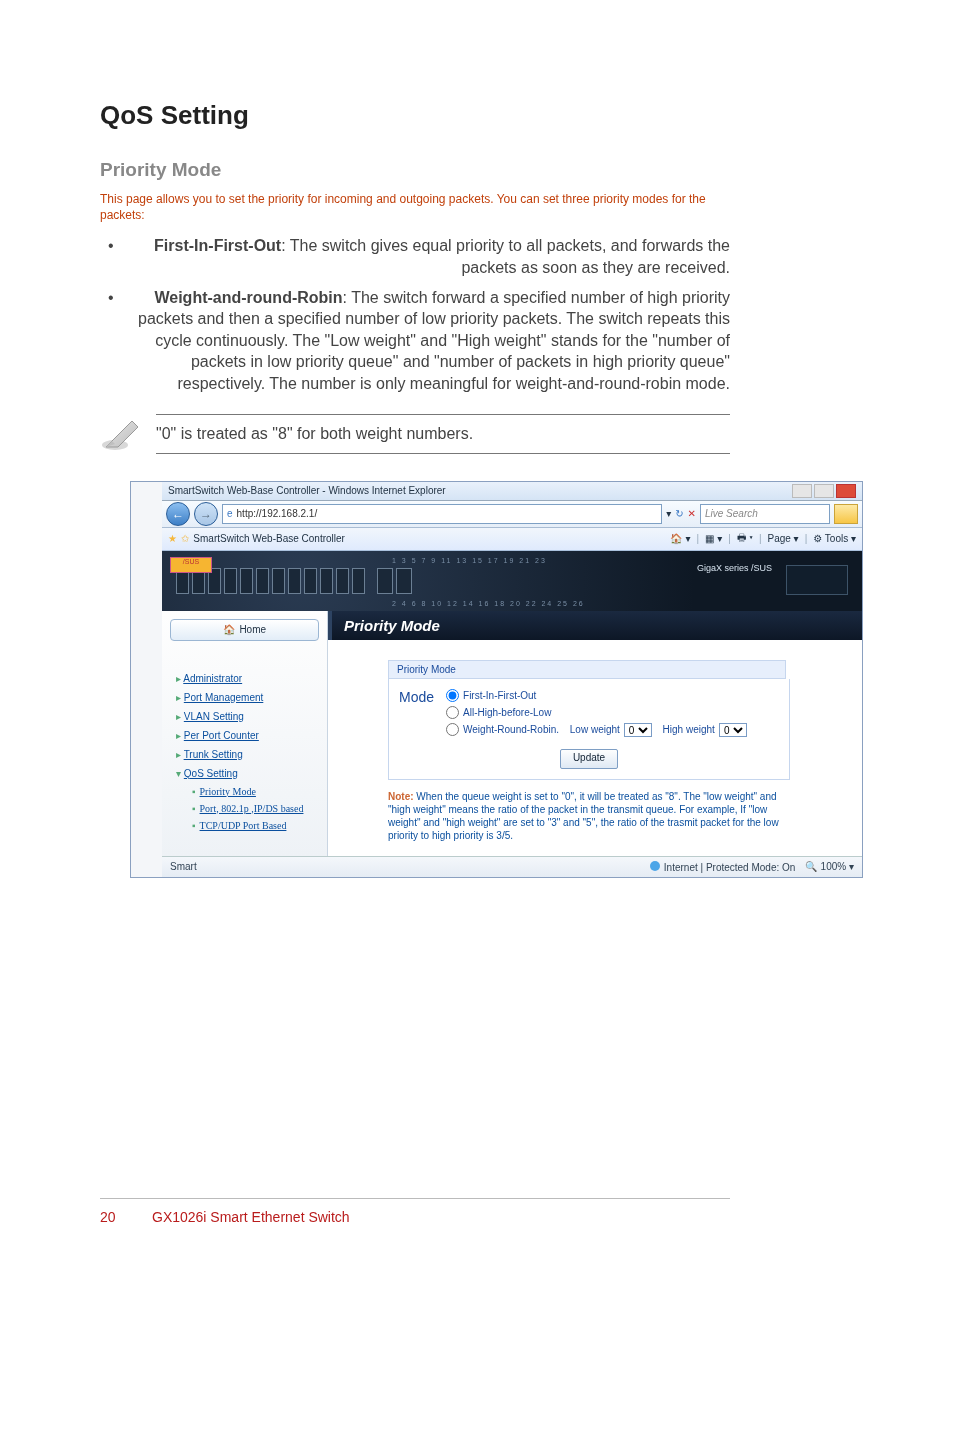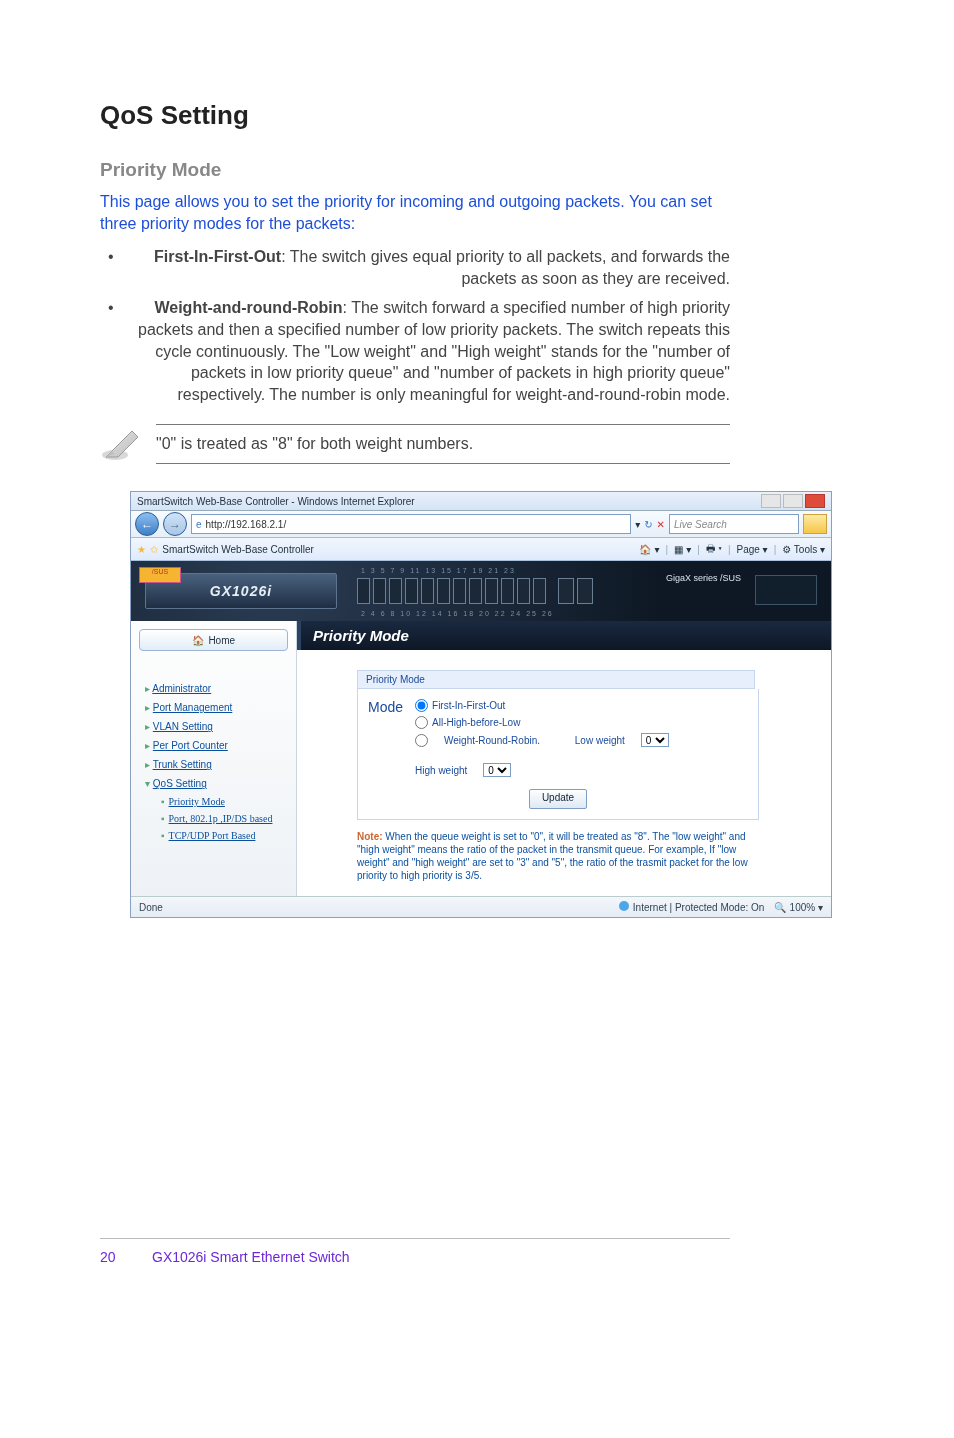--- a/index.html
+++ b/index.html
@@ -21,22 +21,22 @@
     color: #222;
     margin: 0 0 28px 0;
   }
   h2.sub-title {
     font-size: 19px;
     font-weight: bold;
     color: #888;
     margin: 0 0 10px 0;
   }
   p.body-text {
-    font-size: 16px;
-    color: #1d4ed8;
+    font-size: 12px;
+    color: #c2410c;
     margin: 8px 0 12px 0;
     line-height: 1.35;
   }
   ul.bullets {
     list-style: none;
     padding: 0;
     margin: 0 0 16px 0;
     text-align: right;
   }
   ul.bullets li {
@@ -73,20 +73,21 @@
     color: #444;
   }
 
   
   .sshot {
     width: 700px;
     margin: 10px 0 0 30px;
     border: 1px solid #8aa0c0;
     background: #f4f6f9;
     font-size: 10px;
+    padding-left: 31px;
   }
   .sshot-top {
     height: 18px;
     background: linear-gradient(#e9f1fb,#d5e4f5);
     border-bottom:1px solid #9ab;
     display:flex;
     align-items:center;
     padding:0 6px;
     justify-content: space-between;
   }
@@ -171,41 +172,41 @@
   }
   .pm-panel-body {
     border:1px solid #c6d6ee;border-top:none;width:380px;padding:10px 10px;
     color:#1a4b9c;font-size:10px;
   }
   .mode-row{display:flex;gap:12px;align-items:flex-start;}
   .mode-label{color:#1a4b9c;font-size:14px;flex:0 0 30px;}
   .mode-opts{flex:1;}
   .opt{display:flex;align-items:center;gap:4px;margin-bottom:4px;}
   .opt input{margin:0;}
-  .weights{display:flex;align-items:center;gap:16px;flex-wrap:wrap;}
+  .weights{display:flex;align-items:center;gap:4px;flex-wrap:wrap;}
   .sel{border:1px solid #7a9cc6;background:#fff;height:14px;font-size:10px;}
   .updatebtn{display:block;margin:8px auto 0 auto;width:56px;height:18px;border:1px solid #7e9ec4;background:linear-gradient(#fdfefe,#dfe9f4);font-size:10px;color:#123;text-align:center;line-height:16px;border-radius:2px;}
   .pm-note {
     width:396px;margin-top:10px;color:#0a4f9e;font-size:10px;line-height:1.3;
   }
   .pm-note .nlabel{color:#c63; font-weight:bold;margin-top:24px;}
 
   .statusbar{
     height:20px;border-top:1px solid #bcc;background:linear-gradient(#f4f7fb,#e5ecf4);
     display:flex;align-items:center;justify-content:space-between;padding:0 8px;color:#345;font-size:10px;
   }
   .status-right{display:flex;align-items:center;gap:10px;}
   .globe{width:10px;height:10px;border-radius:50%;background:#4da6e8;display:inline-block;margin-right:4px;}
 
   .footer {
     margin-top: 320px;
     padding: 0 0 20px 0;
     border-top: 1px solid #bbb;
     font-size: 14px;
-    color: #6d28d9;
+    color: #b91c1c;
     display:flex;gap:24px;
     padding-top:10px;
   }
   .footer .pn{width:28px;}
 </style>
 </head>
 <body>
 
 <div class="page">
   <h1 class="section-title">QoS Setting</h1>
@@ -272,21 +273,20 @@
         <span>🖶 ▾</span>
         <span class="sep">|</span>
         <span><span>Page</span> ▾</span>
         <span class="sep">|</span>
         <span>⚙ <span>Tools</span> ▾</span>
       </div>
     </div>
 
     <div class="banner">
       <div style="width:40px;height:14px;background:#f6b531;color:#b33;font-size:7px;text-align:center;border:1px solid #c58;position:absolute;left:8px;top:6px;">/SUS</div>
-      <div class="brandbox">GX1026i</div>
       <div class="portnums">1  3  5  7  9 11 13 15 17 19 21 23</div>
       <div class="ports">
         <div class="portcol"></div>
           <div class="portcol"></div>
           <div class="portcol"></div>
           <div class="portcol"></div>
         <div class="portcol"></div>
           <div class="portcol"></div>
           <div class="portcol"></div>
           <div class="portcol"></div>
@@ -347,21 +347,21 @@
             <div class="updatebtn">Update</div>
           </div>
           <div class="pm-note">
             <span class="nlabel">Note:</span><span> When the queue weight is set to "0", it will be treated as "8". The "low weight" and "high weight" means the ratio of the packet in the transmit queue. For example, If "low weight" and "high weight" are set to "3" and "5", the ratio of the trasmit packet for the low priority to high priority is 3/5.</span>
           </div>
         </div>
       </div>
     </div>
 
     <div class="statusbar">
-      <span>Done</span>
+      <span>Smart</span>
       <div class="status-right">
         <span><span class="globe"></span><span>Internet | Protected Mode: On</span></span>
         <span>🔍 <span>100%</span> ▾</span>
       </div>
     </div>
   </div>
 
   <div class="footer">
     <span class="pn">20</span>
     <span>GX1026i Smart Ethernet Switch</span>

